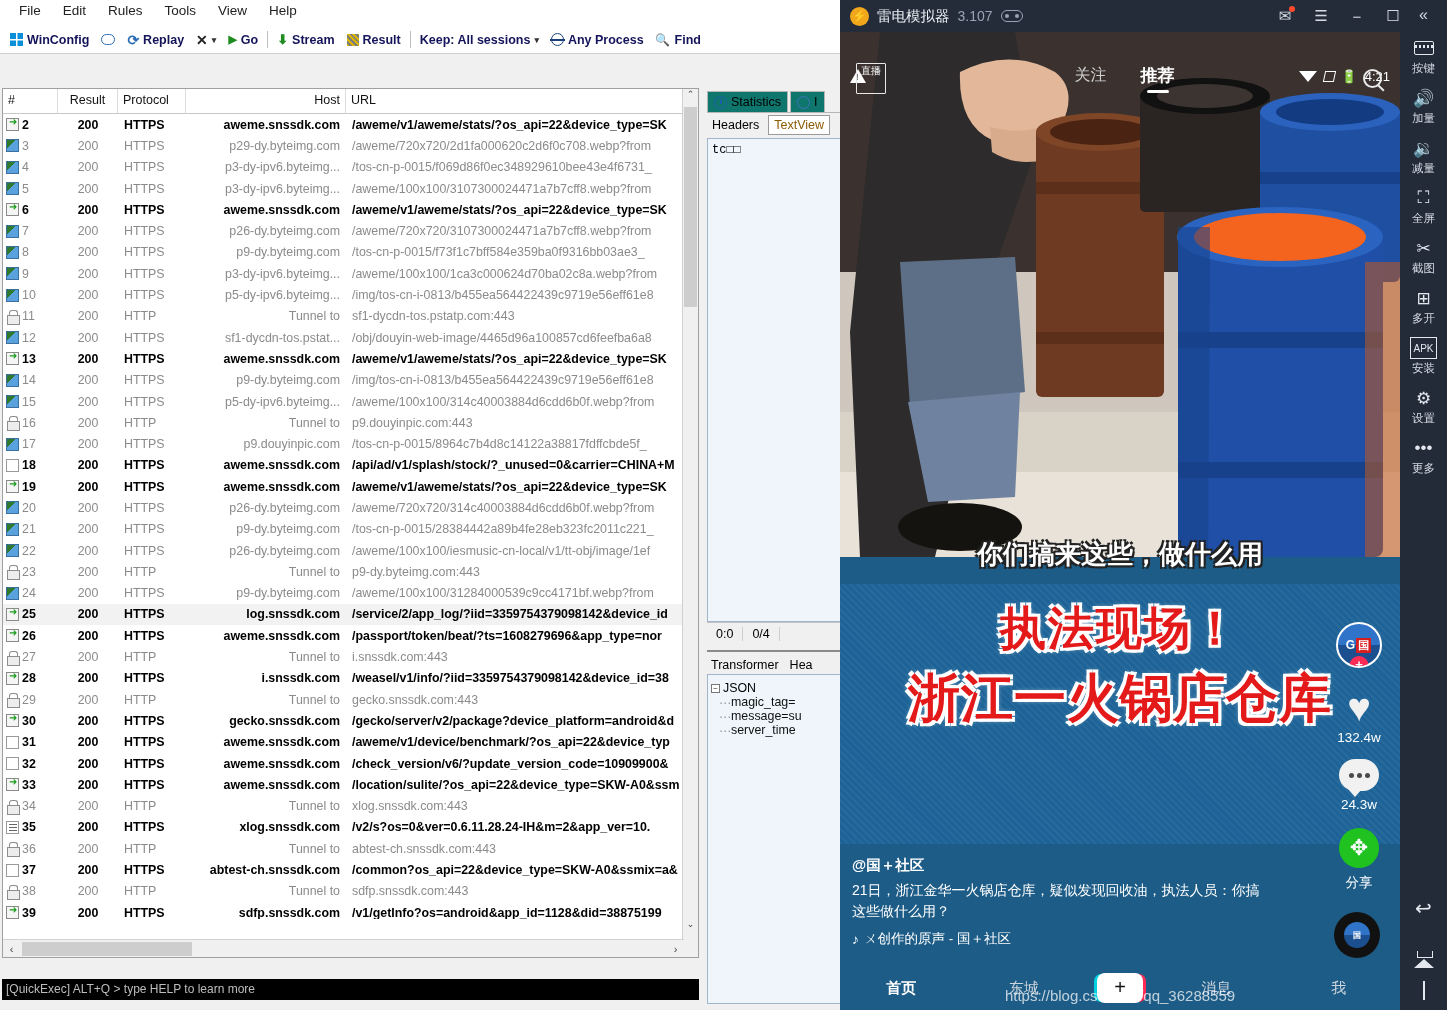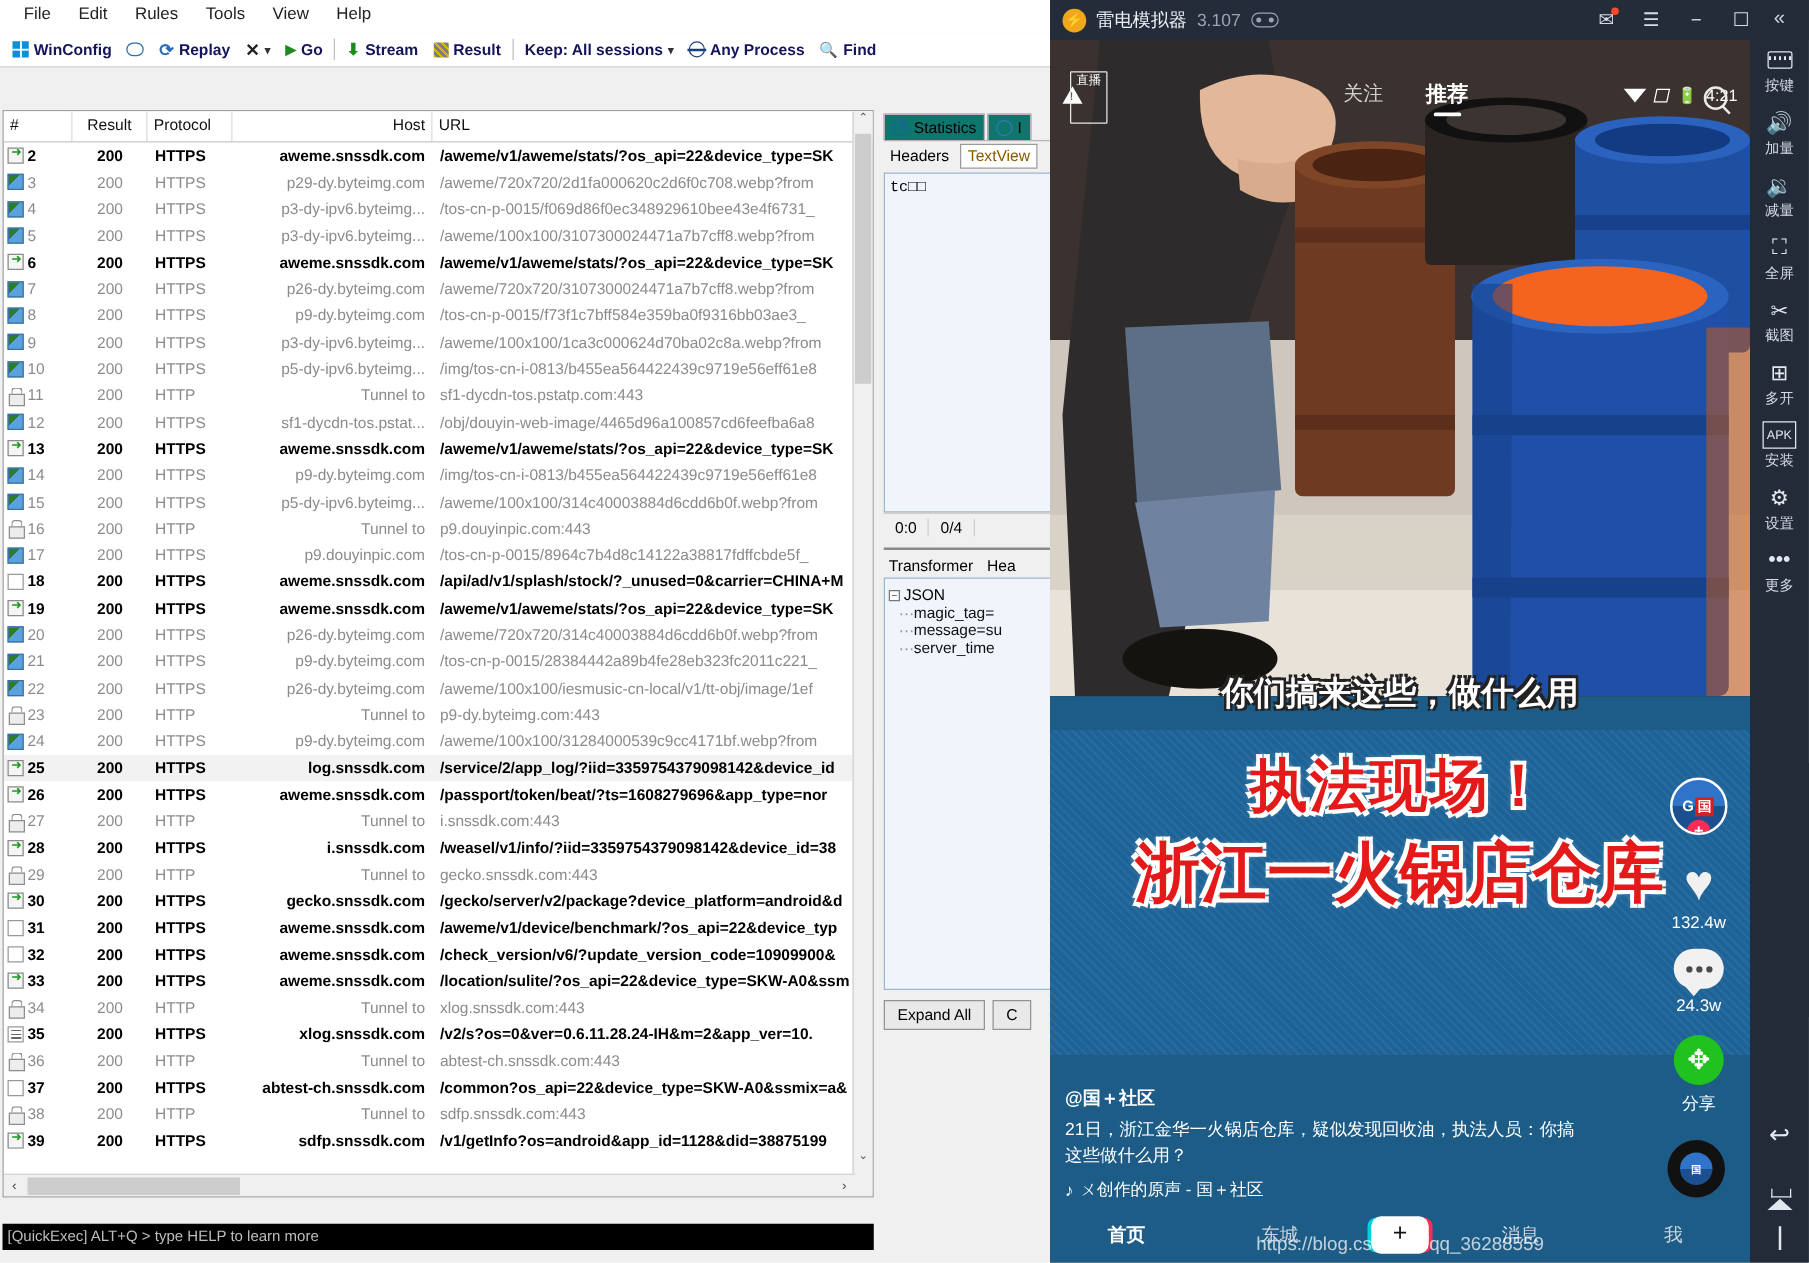--- a/index.html
+++ b/index.html
@@ -111,21 +111,21 @@
      background:#0f766e; }
   .clock { width:13px;height:13px;border:1.6px solid #1b5fa8;border-radius:50%;position:relative;}
   .clock::after{content:"";position:absolute;left:5px;top:2px;width:1.5px;height:5px;background:#1b5fa8;}
   .magn { width:13px;height:13px;border:1.8px solid #3b73b8;border-radius:50%; }
 
   .sub-tabs { display:flex; height:23px; align-items:center; gap:4px;
      border-top:1px solid #b5b5b5; padding-top:2px; }
   .sub-tab { font-size:12.5px; padding:2px 5px; }
   .sub-tab.act { border:1px solid #9a9a9a; background:#fff; color:#8a5a00; }
 
-  .txtview { height:272px; margin-top:3px; background:#eff5fb; border:1px solid #9fb6cc;
+  .txtview { height:484px; margin-top:3px; background:#eff5fb; border:1px solid #9fb6cc;
              font-family:"Liberation Mono",monospace; font-size:12px; padding:4px; }
   .posbar { height:22px; display:flex; align-items:center; font-size:12.5px;
             border-top:1px solid #c3c3c3; }
   .posbar span { padding:0 9px; border-right:1px solid #cfcfcf; }
 
   .lower-tabs { display:flex; height:24px; align-items:flex-end; margin-top:6px;
                 border-top:2px solid #8a8a8a; padding-top:3px; gap:3px; }
   .lower-tab { font-size:12.5px; padding:2px 4px; }
   .jsontree { height:330px; background:#eff5fb; border:1px solid #9fb6cc;
               font-size:12.4px; padding:6px 3px; }
@@ -175,21 +175,21 @@
 
   
   .screen { position:absolute; left:0; top:32px; width:560px; height:978px;
             overflow:hidden; background:#1d5c86; }
   .video { position:absolute; left:0; top:0; width:560px; height:525px; overflow:hidden;
            background:#2a2320; }
   .vid-art { position:absolute; inset:0; }
 
   .dy-nav { position:absolute; left:0; top:24px; width:560px; height:44px;
             display:flex; align-items:center; z-index:7; color:#fff; }
-  .live-badge { margin-left:16px; width:30px;height:42px;border:1.6px solid #e8e8e8;
+  .live-badge { margin-left:16px; width:30px;height:31px;border:1.6px solid #e8e8e8;
     border-radius:1px; font-size:10px; line-height:11px; text-align:center;
     padding-top:1px; color:#fff; }
   .dy-tabs { margin:0 auto; display:flex; gap:34px; align-items:center; }
   .dy-tab { font-size:16px; color:#cfcfcf; position:relative; padding-bottom:6px;}
   .dy-tab.act { color:#fff; font-weight:bold; font-size:17px; }
   .dy-tab.act::after { content:""; position:absolute; left:50%; transform:translateX(-50%);
      bottom:0; width:22px; height:2.5px; background:#fff; border-radius:2px; }
   .dy-search { margin-right:18px; width:19px;height:19px;border:2px solid #e9e9e9;
      border-radius:50%; position:relative; }
   .dy-search::after{content:"";position:absolute;right:-5px;bottom:-3px;width:8px;height:2px;
@@ -229,21 +229,21 @@
   .bubble { width:40px;height:32px;background:#f1f1f1;border-radius:16px;
     position:relative; display:flex;align-items:center;justify-content:center;
     gap:3px; margin-top:8px; }
   .bubble::after{content:"";position:absolute;bottom:-6px;left:9px;width:0;height:0;
     border-left:7px solid transparent;border-right:7px solid transparent;border-top:8px solid #f1f1f1;}
   .bubble i { width:5px;height:5px;border-radius:50%;background:#4a4a4a;display:block; }
   .shareico { width:40px;height:40px;border-radius:50%;background:#1fc21f;margin-top:10px;
     display:flex;align-items:center;justify-content:center;font-size:22px;color:#fff; }
 
   
-  .caption { position:absolute; left:12px; bottom:49px; width:420px; color:#fff; z-index:9; }
+  .caption { position:absolute; left:12px; bottom:62px; width:420px; color:#fff; z-index:9; }
   .cap-user { font-size:14.5px; font-weight:bold; margin-bottom:5px; }
   .cap-text { font-size:14px; line-height:21px; }
   .cap-music { font-size:13.5px; margin-top:8px; display:flex; align-items:center; gap:5px;}
 
   .disc { position:absolute; right:20px; bottom:52px; width:46px;height:46px;
     border-radius:50%; background:radial-gradient(circle,#3a3a3a 0 34%,#111 34% 100%);
     display:flex;align-items:center;justify-content:center; z-index:9; }
   .disc .in { width:26px;height:26px;border-radius:50%;
      background:linear-gradient(#2f74c9 0 50%,#1b4f90 50% 100%);
      display:flex;align-items:center;justify-content:center;font-size:8px;color:#fff;

